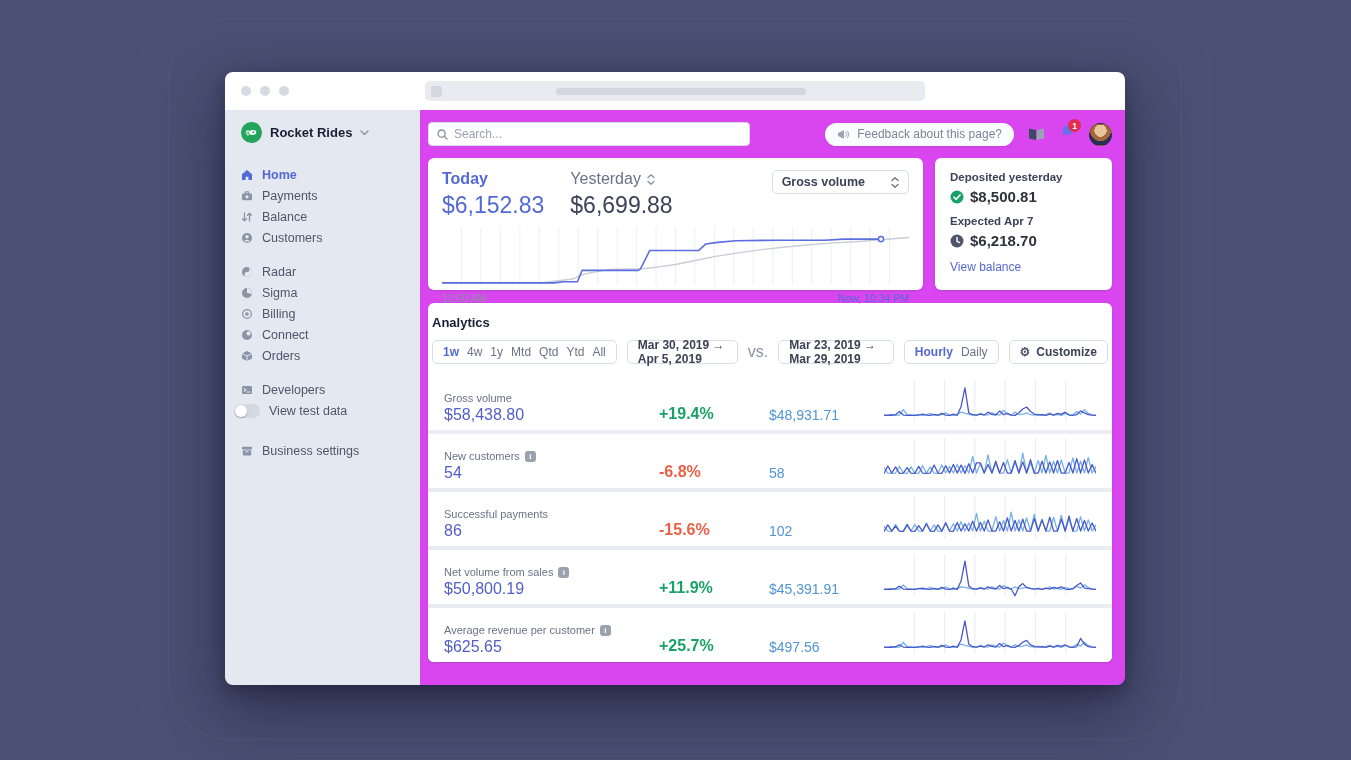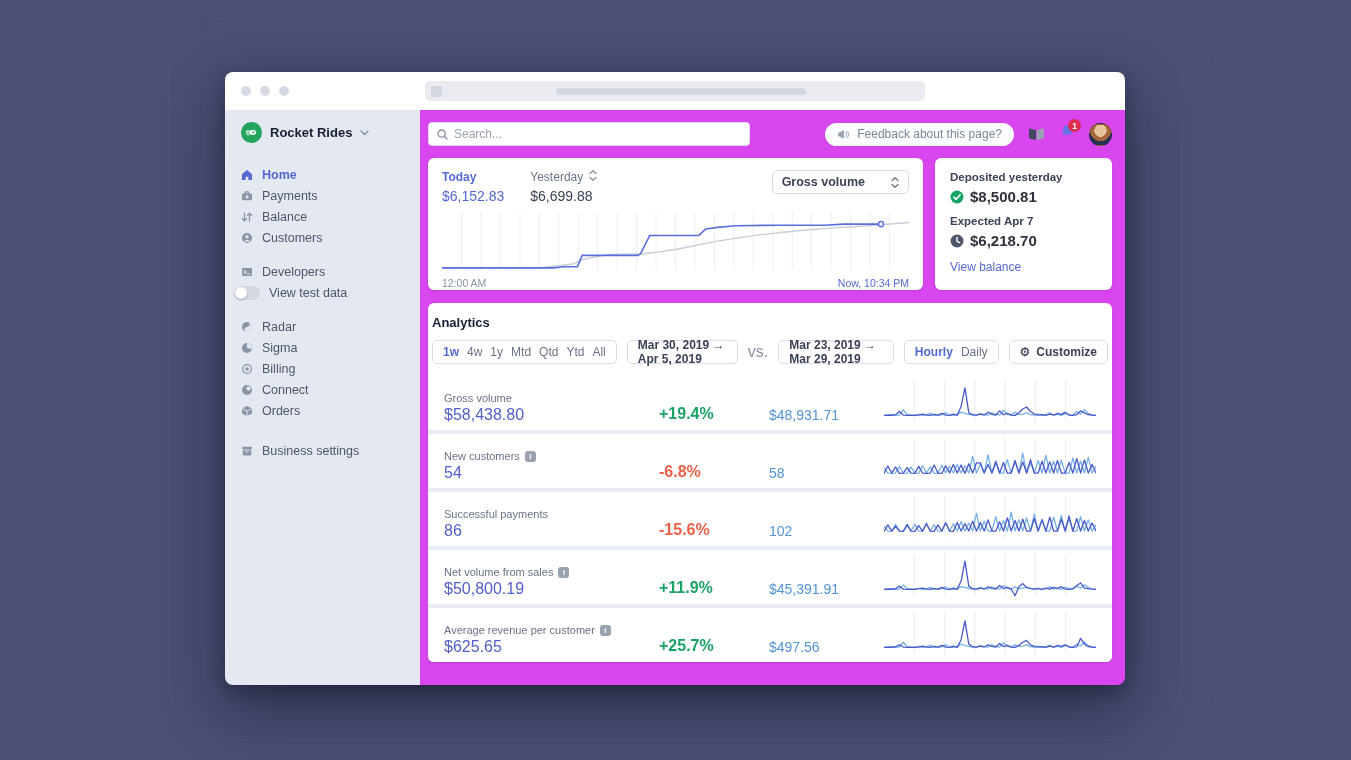--- a/index.html
+++ b/index.html
@@ -55,22 +55,22 @@
   .avatar { width:23px; height:23px; border-radius:50%; cursor:pointer;
             background:radial-gradient(circle at 50% 32%, #e8c49a 0 34%, #a4663d 35% 58%, #273352 59%);
             border:1px solid rgba(0,0,0,.15); }
 
   
   .ovrow { display:flex; gap:12px; }
   .card { background:#fff; border-radius:6px; box-shadow:0 1px 3px rgba(60,66,87,.12), 0 1px 2px rgba(0,0,0,.06); }
   .overview { flex:1; height:132px; padding:12px 14px 8px; display:flex; flex-direction:column; }
   .ov-head { display:flex; align-items:flex-start; }
   .ov-tab { margin-right:26px; cursor:pointer; }
-  .ov-tab .t-label { font-size:12px; color:#5469d4; font-weight:bold; display:flex; align-items:flex-start; gap:6px; }
-  .ov-tab .t-value { font-size:14px; color:#5469d4; margin-top:4px; }
+  .ov-tab .t-label { font-size:16px; color:#5469d4; font-weight:bold; display:flex; align-items:center; gap:6px; }
+  .ov-tab .t-value { font-size:23px; color:#5469d4; margin-top:4px; }
   .ov-tab.secondary .t-label { color:#697386; font-weight:normal; }
   .ov-tab.secondary .t-value { color:#3c4257; }
   .select { margin-left:auto; height:24px; border:1px solid #d8dde8; border-radius:5px; background:#fff; padding:0 9px;
             display:flex; align-items:center; gap:26px; cursor:pointer; }
   .select span { font-size:12.5px; color:#3c4257; font-weight:bold; }
   .ov-chart { margin-top:8px; height:62px; }
   .ov-chart svg { display:block; width:100%; height:62px; }
   .ov-foot { display:flex; justify-content:space-between; margin-top:3px; }
   .ov-foot .fl { font-size:10.5px; color:#8792a2; }
   .ov-foot .fr { font-size:10.5px; color:#5469d4; }
@@ -187,80 +187,80 @@
               </svg>
             </span>
           <span class="nav-label">Customers</span>
         </div>
       </div>
 
       <div class="nav-group">
         <div class="nav-item">
           <span class="nav-icon">
               <svg width="12" height="12" viewBox="0 0 12 12">
+                <circle cx="6" cy="6" r="5" fill="#8a94a6"></circle>
+                <path d="M6 1 A5 5 0 0 1 6 11 A2.5 2.5 0 0 1 6 6 A2.5 2.5 0 0 0 6 1" fill="#e4e8f0"></path>
+              </svg>
+            </span>
+          <span class="nav-label">Radar</span>
+        </div>
+        <div class="nav-item">
+          <span class="nav-icon">
+              <svg width="12" height="12" viewBox="0 0 12 12">
+                <circle cx="6" cy="6" r="5" fill="#8a94a6"></circle>
+                <path d="M6 6 L6 1 A5 5 0 0 1 10.8 7 Z" fill="#e4e8f0"></path>
+              </svg>
+            </span>
+          <span class="nav-label">Sigma</span>
+        </div>
+        <div class="nav-item">
+          <span class="nav-icon">
+              <svg width="12" height="12" viewBox="0 0 12 12">
+                <circle cx="6" cy="6" r="4.4" fill="none" stroke="#8a94a6" stroke-width="1.2"></circle>
+                <circle cx="6" cy="6" r="1.8" fill="#8a94a6"></circle>
+              </svg>
+            </span>
+          <span class="nav-label">Billing</span>
+        </div>
+        <div class="nav-item">
+          <span class="nav-icon">
+              <svg width="12" height="12" viewBox="0 0 12 12">
+                <circle cx="6" cy="6" r="5" fill="#8a94a6"></circle>
+                <circle cx="7.6" cy="4.4" r="2.1" fill="#e4e8f0"></circle>
+              </svg>
+            </span>
+          <span class="nav-label">Connect</span>
+        </div>
+        <div class="nav-item">
+          <span class="nav-icon">
+              <svg width="12" height="12" viewBox="0 0 12 12">
+                <path d="M6 1 L11 3.5 V8.5 L6 11 L1 8.5 V3.5 Z" fill="#8a94a6"></path>
+                <path d="M1 3.5 L6 6 L11 3.5 M6 6 V11" fill="none" stroke="#e4e8f0" stroke-width="1"></path>
+              </svg>
+            </span>
+          <span class="nav-label">Orders</span>
+        </div>
+      </div>
+
+      <div class="nav-group">
+        <div class="nav-item">
+          <span class="nav-icon">
+              <svg width="12" height="12" viewBox="0 0 12 12">
                 <rect x="1" y="2" width="10" height="8" rx="1.2" fill="#8a94a6"></rect>
                 <path d="M3 4.6 L5 6 L3 7.4" fill="none" stroke="#e4e8f0" stroke-width="1.1" stroke-linecap="round" stroke-linejoin="round"></path>
                 <line x1="6" y1="8" x2="9" y2="8" stroke="#e4e8f0" stroke-width="1.1" stroke-linecap="round"></line>
               </svg>
             </span>
           <span class="nav-label">Developers</span>
         </div>
         <div class="nav-item">
           <span class="toggle">
               <span class="toggle-knob"></span>
             </span>
           <span class="nav-label">View test data</span>
-        </div>
-      </div>
-
-      <div class="nav-group">
-        <div class="nav-item">
-          <span class="nav-icon">
-              <svg width="12" height="12" viewBox="0 0 12 12">
-                <circle cx="6" cy="6" r="5" fill="#8a94a6"></circle>
-                <path d="M6 1 A5 5 0 0 1 6 11 A2.5 2.5 0 0 1 6 6 A2.5 2.5 0 0 0 6 1" fill="#e4e8f0"></path>
-              </svg>
-            </span>
-          <span class="nav-label">Radar</span>
-        </div>
-        <div class="nav-item">
-          <span class="nav-icon">
-              <svg width="12" height="12" viewBox="0 0 12 12">
-                <circle cx="6" cy="6" r="5" fill="#8a94a6"></circle>
-                <path d="M6 6 L6 1 A5 5 0 0 1 10.8 7 Z" fill="#e4e8f0"></path>
-              </svg>
-            </span>
-          <span class="nav-label">Sigma</span>
-        </div>
-        <div class="nav-item">
-          <span class="nav-icon">
-              <svg width="12" height="12" viewBox="0 0 12 12">
-                <circle cx="6" cy="6" r="4.4" fill="none" stroke="#8a94a6" stroke-width="1.2"></circle>
-                <circle cx="6" cy="6" r="1.8" fill="#8a94a6"></circle>
-              </svg>
-            </span>
-          <span class="nav-label">Billing</span>
-        </div>
-        <div class="nav-item">
-          <span class="nav-icon">
-              <svg width="12" height="12" viewBox="0 0 12 12">
-                <circle cx="6" cy="6" r="5" fill="#8a94a6"></circle>
-                <circle cx="7.6" cy="4.4" r="2.1" fill="#e4e8f0"></circle>
-              </svg>
-            </span>
-          <span class="nav-label">Connect</span>
-        </div>
-        <div class="nav-item">
-          <span class="nav-icon">
-              <svg width="12" height="12" viewBox="0 0 12 12">
-                <path d="M6 1 L11 3.5 V8.5 L6 11 L1 8.5 V3.5 Z" fill="#8a94a6"></path>
-                <path d="M1 3.5 L6 6 L11 3.5 M6 6 V11" fill="none" stroke="#e4e8f0" stroke-width="1"></path>
-              </svg>
-            </span>
-          <span class="nav-label">Orders</span>
         </div>
       </div>
 
       <div class="nav-group" style="margin-top:20px;">
         <div class="nav-item">
           <span class="nav-icon">
               <svg width="12" height="12" viewBox="0 0 12 12">
                 <rect x="1" y="1.8" width="10" height="2.6" rx=".8" fill="#8a94a6"></rect>
                 <path d="M1.8 5.2 H10.2 V9.4 A1 1 0 0 1 9.2 10.4 H2.8 A1 1 0 0 1 1.8 9.4 Z" fill="#8a94a6"></path>
                 <rect x="4.4" y="6.2" width="3.2" height="1.1" rx=".5" fill="#e4e8f0"></rect>

